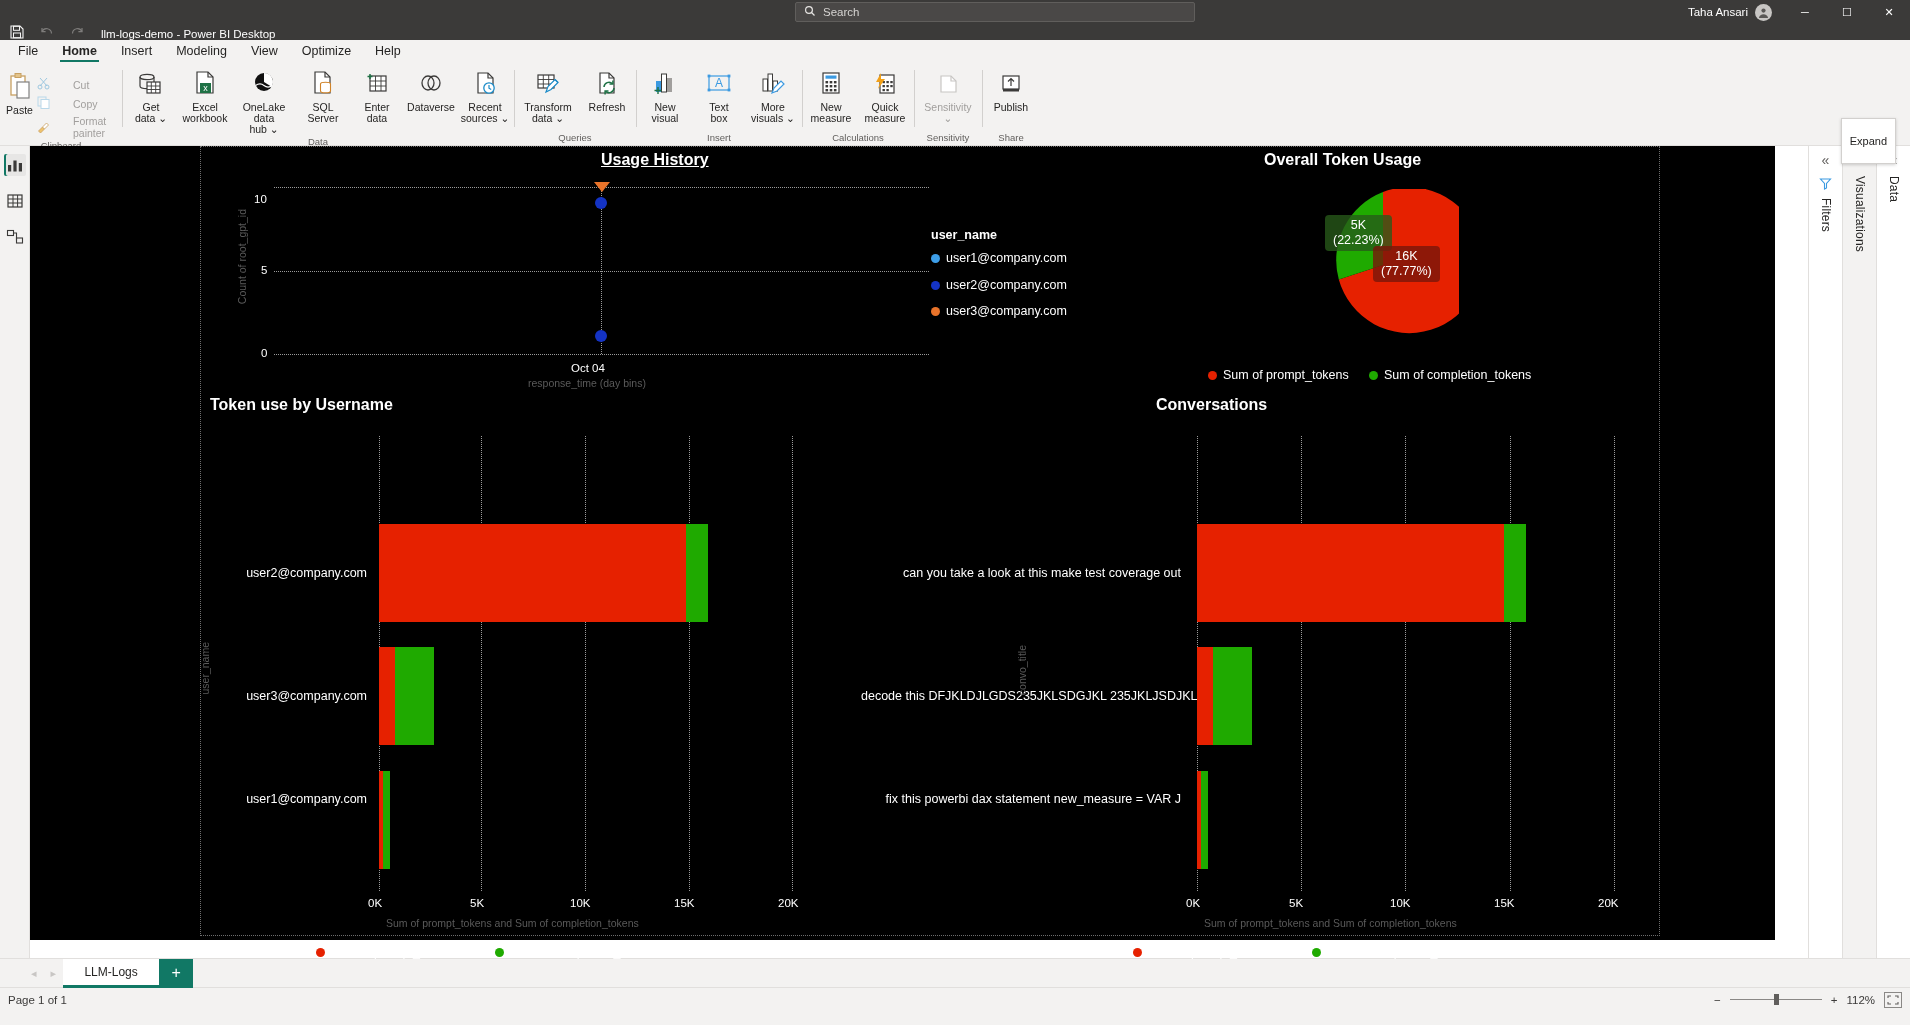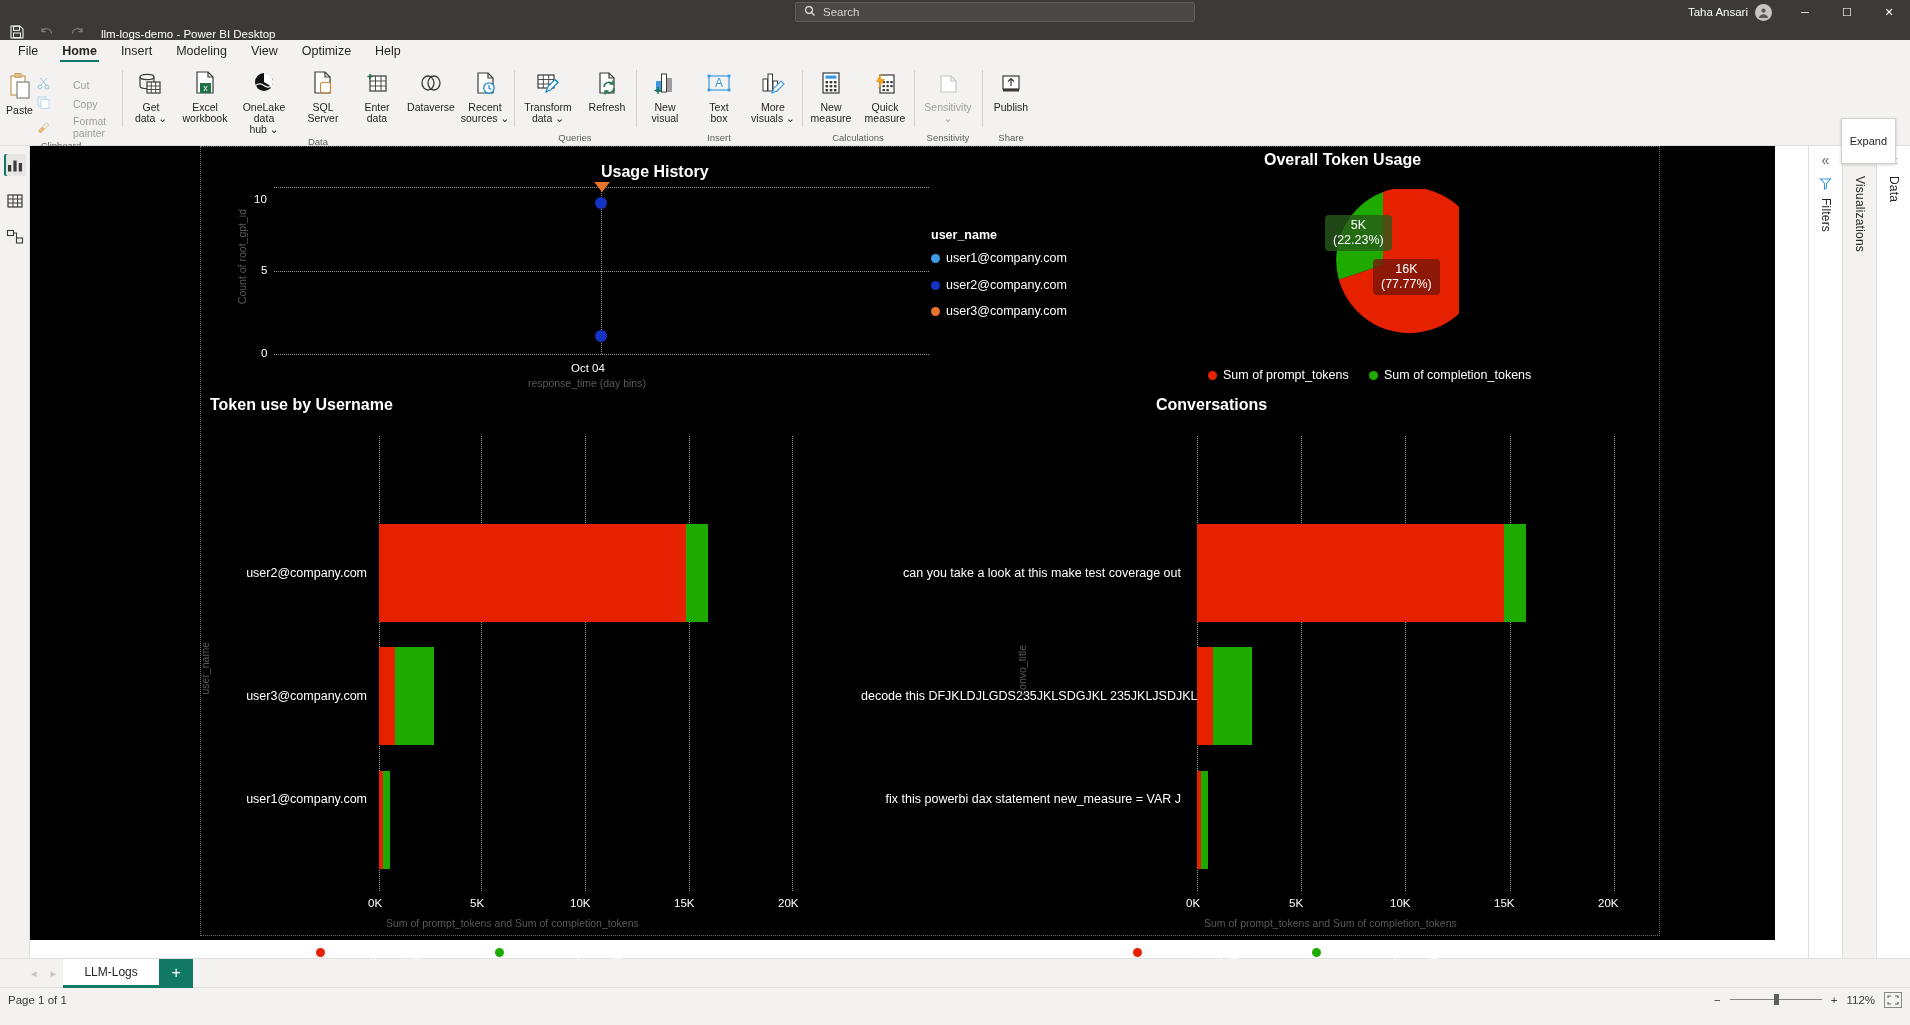--- a/index.html
+++ b/index.html
@@ -536,21 +536,21 @@
             <rect x="10.5" y="10" width="6" height="5" fill="none" stroke="#3b3a39" stroke-width="1.1"></rect>
             <path d="M7.5 5h3v7.5h0" fill="none" stroke="#3b3a39" stroke-width="1.1"></path>
           </svg>
       </span>
     </div>
 
     <div class="canvas-wrap">
       <div class="canvas">
         <div class="report">
 
-          <div class="vtitle" style="left:400px; top:16px;">Usage History</div>
+          <div class="vtitle" style="left:400px; top:4px;text-decoration:underline;">Usage History</div>
 
           <div class="gridh" style="left:73px; top:40px; width:655px;"></div>
           <div class="gridh" style="left:73px; top:124px; width:655px;"></div>
           <div class="gridh" style="left:73px; top:207px; width:655px;"></div>
           <div class="gridv" style="left:400px; top:40px; height:167px;"></div>
 
           <div class="ticklbl" style="left:53px; top:46px;">10</div>
           <div class="ticklbl" style="left:60px; top:117px;">5</div>
           <div class="ticklbl" style="left:60px; top:200px;">0</div>
           <div class="ticklbl" style="left:370px; top:215px;">Oct 04</div>
@@ -581,21 +581,21 @@
           <div style="position:absolute; left:1106px; top:42px; width:152px; height:152px;">
             <svg width="152" height="152" viewBox="0 0 152 152">
               <path d="M76 76 L76 3 A73 73 0 1 1 31.8 90.4 Z" fill="#e62100"></path>
               <path d="M76 76 L31.8 90.4 A73 73 0 0 1 76 3 Z" fill="#1faa00"></path>
             </svg>
           </div>
           <div class="pielabel" style="left:1124px; top:68px; background:rgba(40,90,25,.78);">
             <span>5K</span><br>
             <span>(22.23%)</span>
           </div>
-          <div class="pielabel" style="left:1172px; top:112px; background:rgba(120,22,10,.80);padding-left:8px;">
+          <div class="pielabel" style="left:1172px; top:99px; background:rgba(120,22,10,.80);padding-left:8px;">
             <span>16K</span><br>
             <span>(77.77%)</span>
           </div>
 
           <div class="legend-row" style="left:1007px; top:221px;">
             <span class="ldot" style="background:#e62100;"></span>
             <span class="ltext">Sum of prompt_tokens</span>
           </div>
           <div class="legend-row" style="left:1168px; top:221px;">
             <span class="ldot" style="background:#1faa00;"></span>

